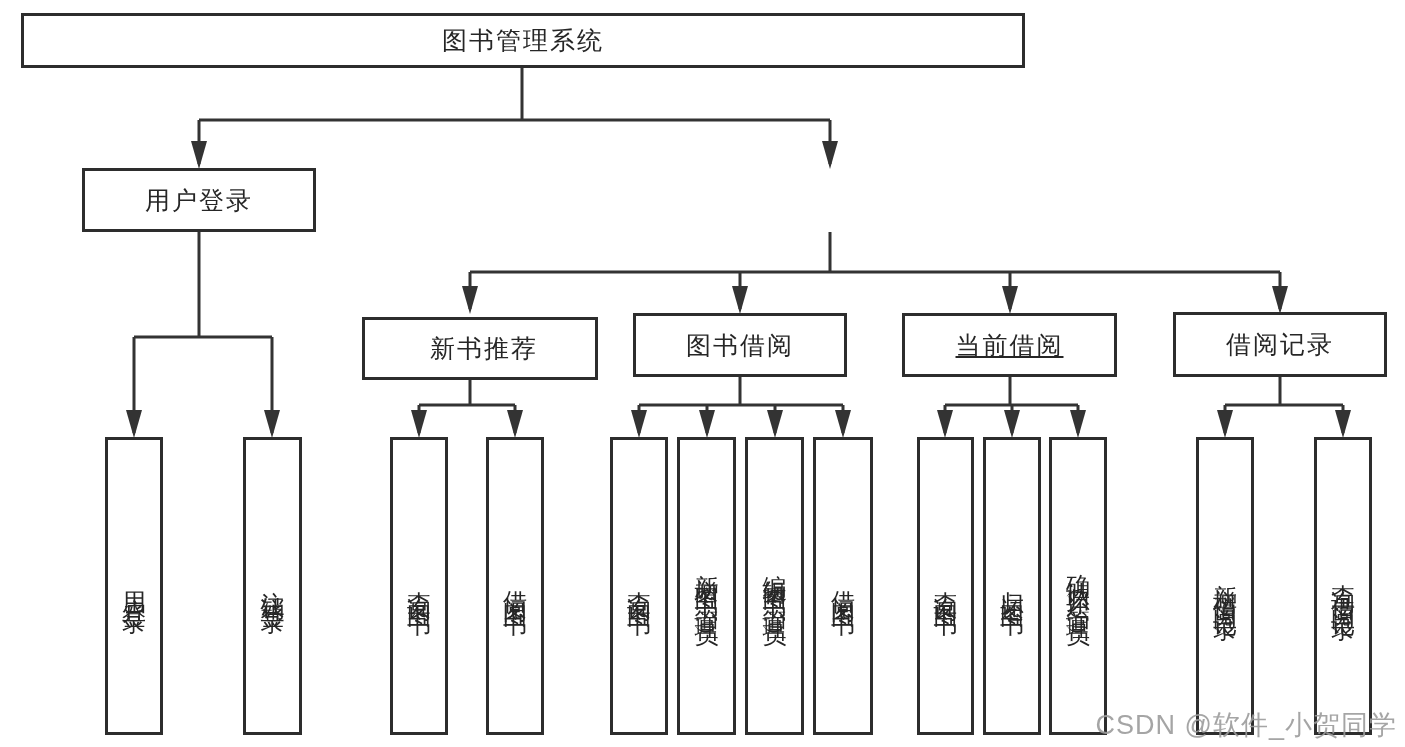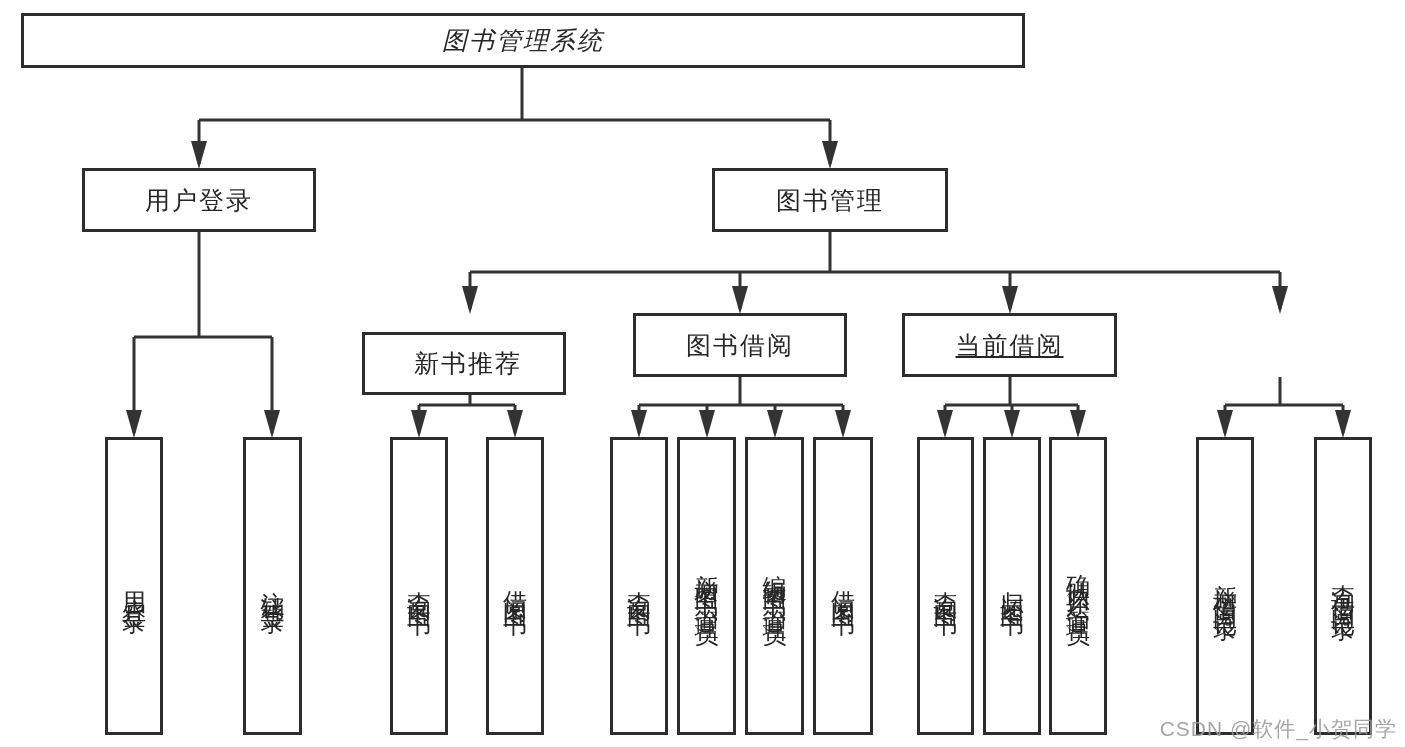--- a/index.html
+++ b/index.html
@@ -37,21 +37,21 @@
     text-orientation: mixed;
     font-size: 24px;
     letter-spacing: 7px;
     line-height: 1;
     white-space: nowrap;
   }
   .watermark {
     position: absolute;
     right: 8px;
     bottom: 4px;
-    font-size: 21px;
+    font-size: 27px;
     color: rgba(155, 155, 155, 0.9);
     letter-spacing: 1px;
     z-index: 10;
     white-space: nowrap;
   }
 </style>
 </head>
 <body>
 
 <div id="canvas">
@@ -82,39 +82,39 @@
       <polygon points="767,410 783,410 775,438"></polygon>
       <polygon points="835,410 851,410 843,438"></polygon>
       <polygon points="937,410 953,410 945,438"></polygon>
       <polygon points="1004,410 1020,410 1012,438"></polygon>
       <polygon points="1070,410 1086,410 1078,438"></polygon>
       <polygon points="1217,410 1233,410 1225,438"></polygon>
       <polygon points="1335,410 1351,410 1343,438"></polygon>
     </g>
   </svg>
 
-  <div class="box" style="left:21px; top:13px; width:1004px; height:55px;font-style:italic;">
+  <div class="box" style="left:21px; top:13px; width:1004px; height:55px;">
     <span class="node-label">图书管理系统</span>
   </div>
 
   <div class="box" style="left:82px; top:168px; width:234px; height:64px;">
     <span class="node-label">用户登录</span>
   </div>
-  <div class="box" style="left:712px; top:168px; width:236px; height:64px;">
-    <span class="node-label">图书管理</span>
-  </div>
 
-  <div class="box" style="left:362px; top:332px; width:204px; height:63px;padding-left:8px;">
+  <div class="box" style="left:362px; top:317px; width:236px; height:63px;padding-left:8px;">
     <span class="node-label">新书推荐</span>
   </div>
   <div class="box" style="left:633px; top:313px; width:214px; height:64px;text-align:center;">
     <span class="node-label">图书借阅</span>
   </div>
   <div class="box" style="left:902px; top:313px; width:215px; height:64px;text-decoration:underline;">
     <span class="node-label">当前借阅</span>
+  </div>
+  <div class="box" style="left:1173px; top:312px; width:214px; height:65px;">
+    <span class="node-label">借阅记录</span>
   </div>
 
   <div class="box leaf" style="left:105px; top:437px; width:58px; height:298px;">
     <span class="leaf-label">用户登录</span>
   </div>
   <div class="box leaf" style="left:243px; top:437px; width:59px; height:298px;">
     <span class="leaf-label">注销登录</span>
   </div>
 
   <div class="box leaf" style="left:390px; top:437px; width:58px; height:298px;">

